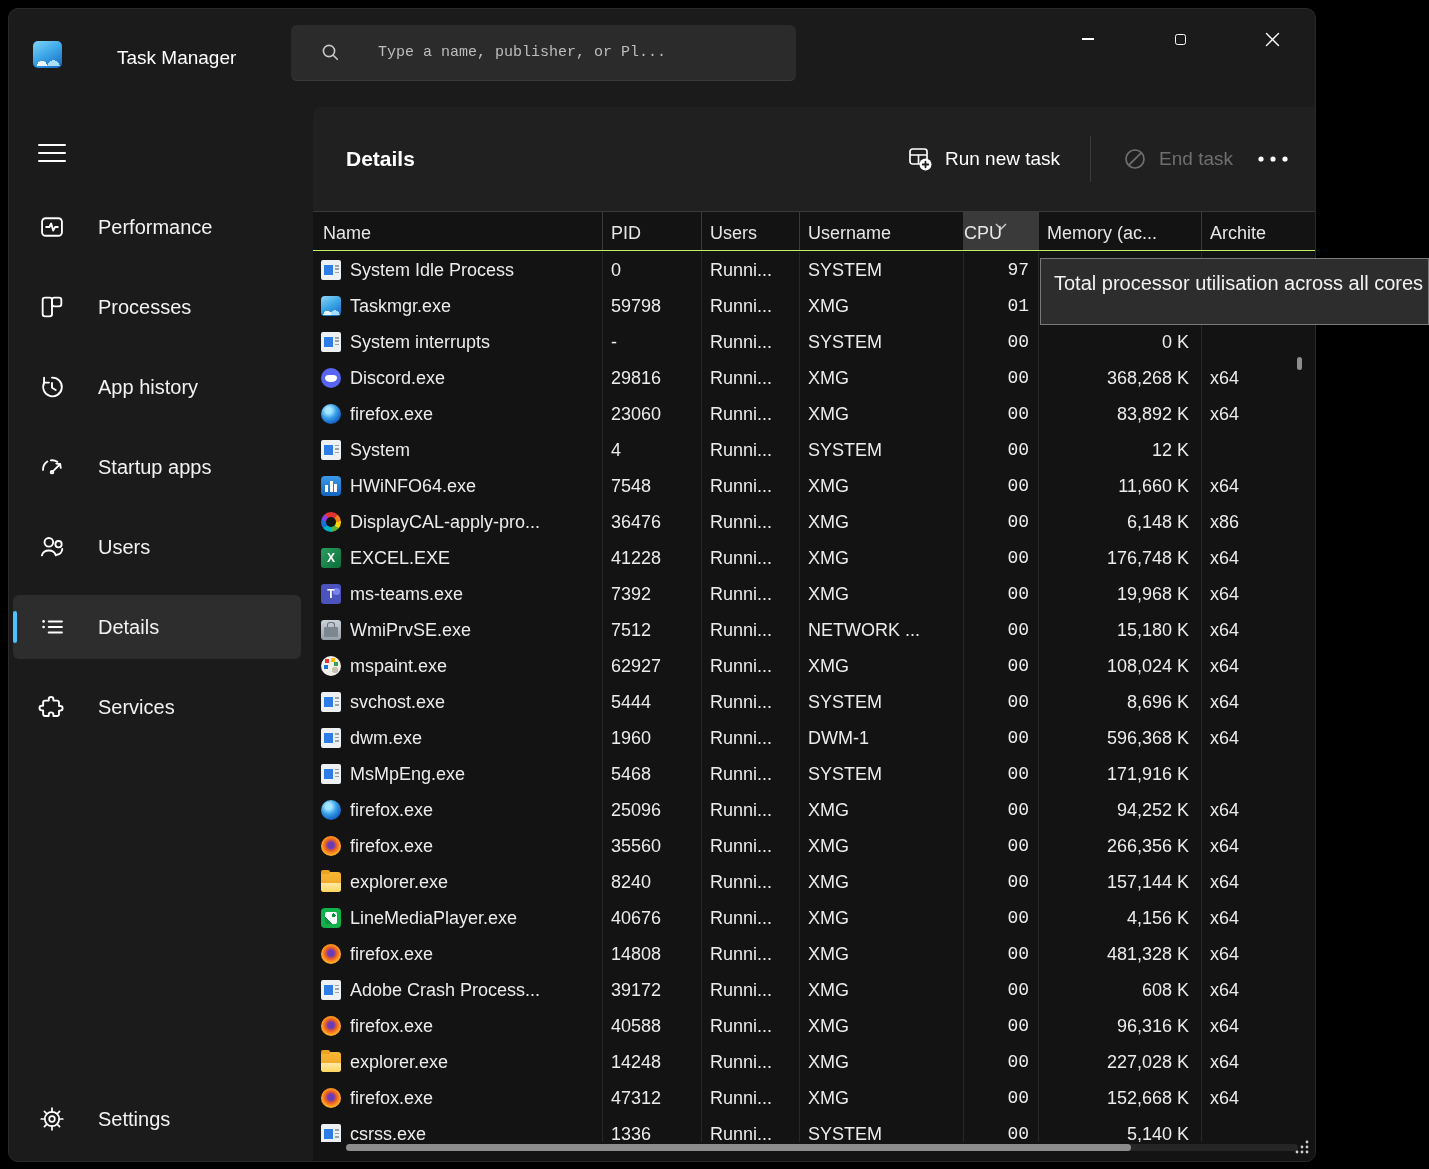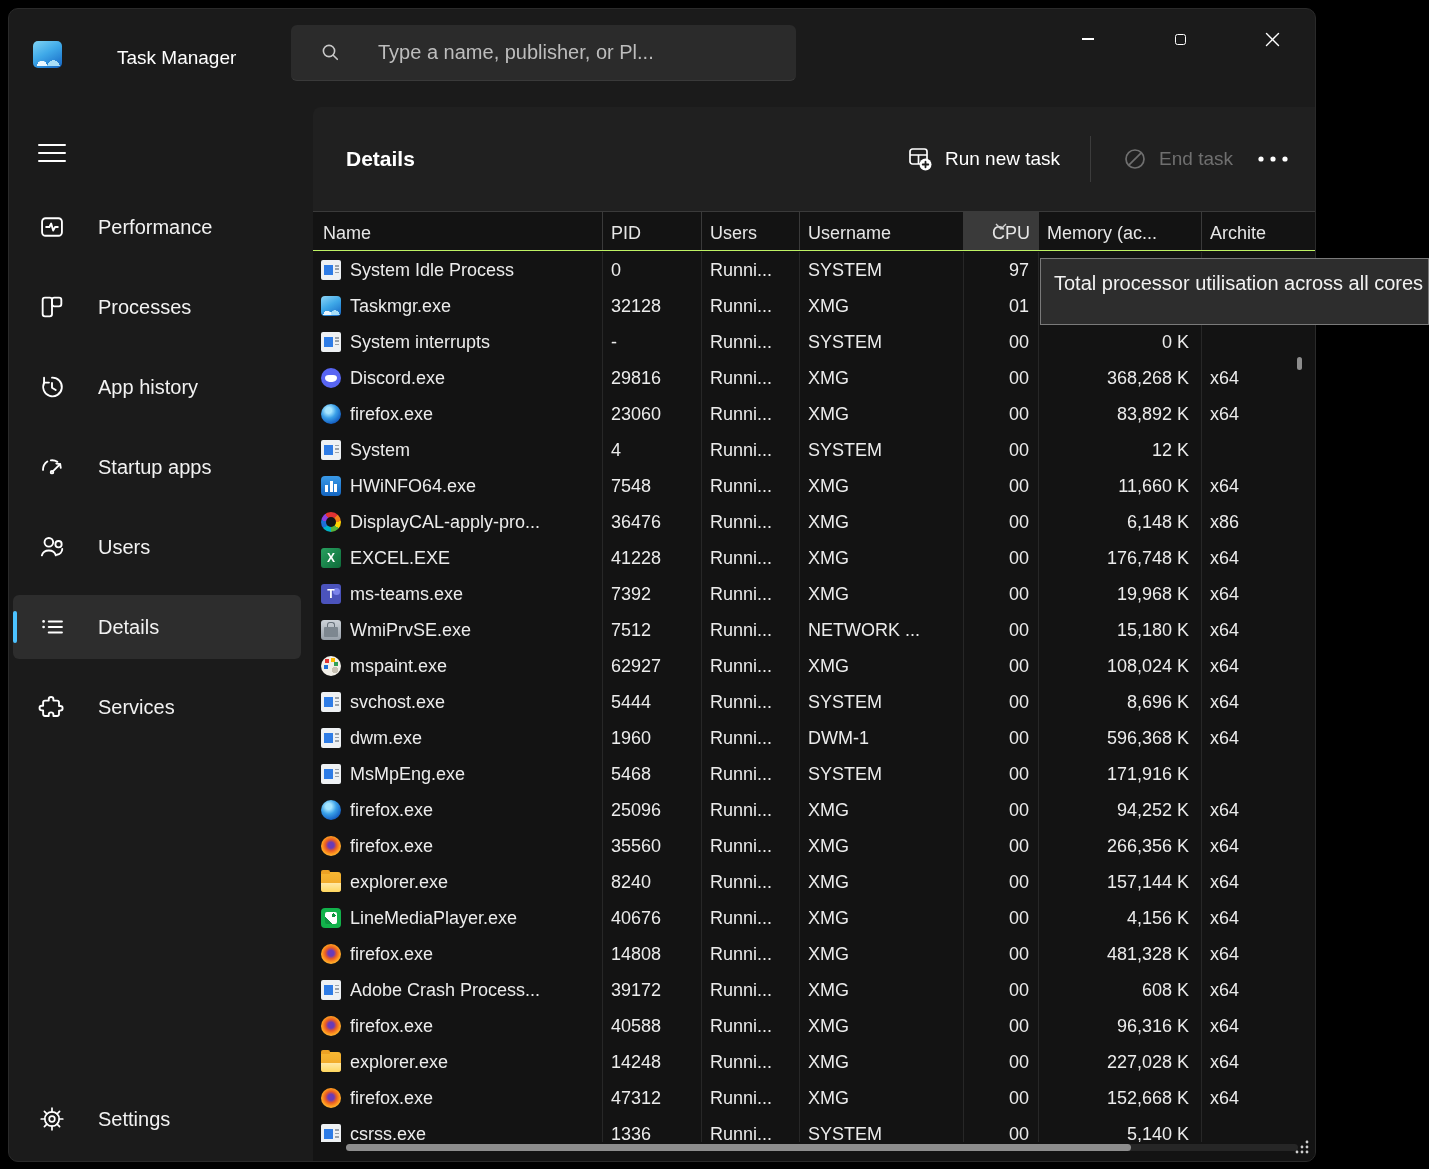--- a/index.html
+++ b/index.html
@@ -18,21 +18,21 @@
   .app-icon::after { content:""; position:absolute; left:2px; right:2px; bottom:2px; height:13px;
     background:
       radial-gradient(10px 12px at 28% 108%, #eaf7ff 0 52%, transparent 53%),
       radial-gradient(12px 14px at 74% 112%, #a8def7 0 52%, transparent 53%); }
   .app-title { position:absolute; left:108px; top:0; height:98px; display:flex; align-items:center;
     color:#fff; font-size:19px; }
   .searchbox { position:absolute; left:282px; top:16px; width:505px; height:56px; background:#2b2b2b;
     border-radius:6px; border-bottom:1px solid #3a3a3a; display:flex; align-items:center; }
   .searchbox .mag { margin-left:30px; display:flex; }
   .searchbox input { flex:1; background:transparent; border:none; outline:none; color:#fde047;
-    font-size:20px; padding-left:38px; font-family:Liberation Sans, sans-serif; }
+    font-size:15px; padding-left:38px; font-family:Liberation Mono, monospace; }
   .searchbox input::placeholder { color:#bdbdbd; }
   .win-controls { position:absolute; top:10px; right:22px; display:flex; gap:50px; }
   .wc-btn { width:42px; height:40px; display:flex; align-items:center; justify-content:center;
     background:transparent; border:none; cursor:default; }
   .g-min { width:12px; height:1.5px; background:#fff; }
   .g-max { width:11px; height:11px; border:1.5px solid #fff; border-radius:2.5px; }
 
   
   .sidebar { position:absolute; left:0; top:98px; width:304px; bottom:0; }
   .hamburger { position:absolute; left:24px; top:28px; width:38px; height:36px; background:transparent;
@@ -62,28 +62,28 @@
   .tb-btn.end { color:#6f6f6f; margin-right:24px; }
   .tb-btn.more { margin-right:26px; }
 
   
   .table { position:absolute; left:0; top:104px; right:0; bottom:0; background:#131313; }
   .grid-row { display:grid; grid-template-columns:289px 99px 98px 164px 75px 163px minmax(0,1fr); }
   .thead { height:40px; border-top:1px solid #3a3a3a; border-bottom:1px solid #bef264; }
   .hc { position:relative; display:flex; align-items:flex-end; padding-bottom:6px; color:#e6e6e6;
     font-size:18px; border-left:1px solid #3a3a3a; padding-left:8px; overflow:hidden; white-space:nowrap; }
   .hc:first-child { border-left:none; padding-left:10px; }
-  .hc.sorted { background:#3a3a3a; justify-content:flex-end; padding-right:8px; padding-left:0; }
+  .hc.sorted { background:#3a3a3a; justify-content:flex-start; padding-right:8px; padding-left:0; }
   .hc .caret { position:absolute; top:2px; left:50%; transform:translateX(-50%); }
   .tbody { position:absolute; left:0; top:41px; right:0; height:890px; overflow:hidden; }
   .prow { height:36px; }
   .cell { display:flex; align-items:center; color:#ececec; font-size:18px; white-space:nowrap;
     overflow:hidden; border-left:1px solid #272727; padding-left:8px; }
   .cell.c-name { border-left:none; gap:9px; }
-  .cell.num { justify-content:flex-end; padding-right:9px; padding-left:0; }
+  .cell.num { justify-content:flex-end; padding-right:9px; padding-left:0;font-family:Liberation Mono, monospace; }
   .cell.c-mem { justify-content:flex-end; padding-right:12px; padding-left:0; }
 
   
   .vthumb { position:absolute; right:13px; top:146px; width:5px; height:13px; border-radius:3px; background:#8d8d8d; }
   .hscroll { position:absolute; left:33px; bottom:10px; width:952px; height:7px; border-radius:4px; background:#262626; }
   .hthumb { position:absolute; left:0; top:0; height:7px; width:785px; border-radius:4px; background:#8d8d8d; }
   .grip { position:absolute; right:5px; bottom:2px; }
 
   
   .tooltip { position:absolute; left:1040px; top:258px; width:389px; min-height:67px; background:#2d2d2d;
@@ -336,21 +336,21 @@
               <div class="cell">SYSTEM</div>
               <div class="cell num">97</div>
               <div class="cell c-mem"></div>
               <div class="cell"></div>
             </div>
             <div class="prow grid-row">
               <div class="cell c-name">
                 <span class="pic taskmgr"></span>
                 <span>Taskmgr.exe</span>
               </div>
-              <div class="cell">32128</div>
+              <div class="cell">59798</div>
               <div class="cell">Runni...</div>
               <div class="cell">XMG</div>
               <div class="cell num">01</div>
               <div class="cell c-mem"></div>
               <div class="cell"></div>
             </div>
             <div class="prow grid-row">
               <div class="cell c-name">
                 <span class="pic system"></span>
                 <span>System interrupts</span>

